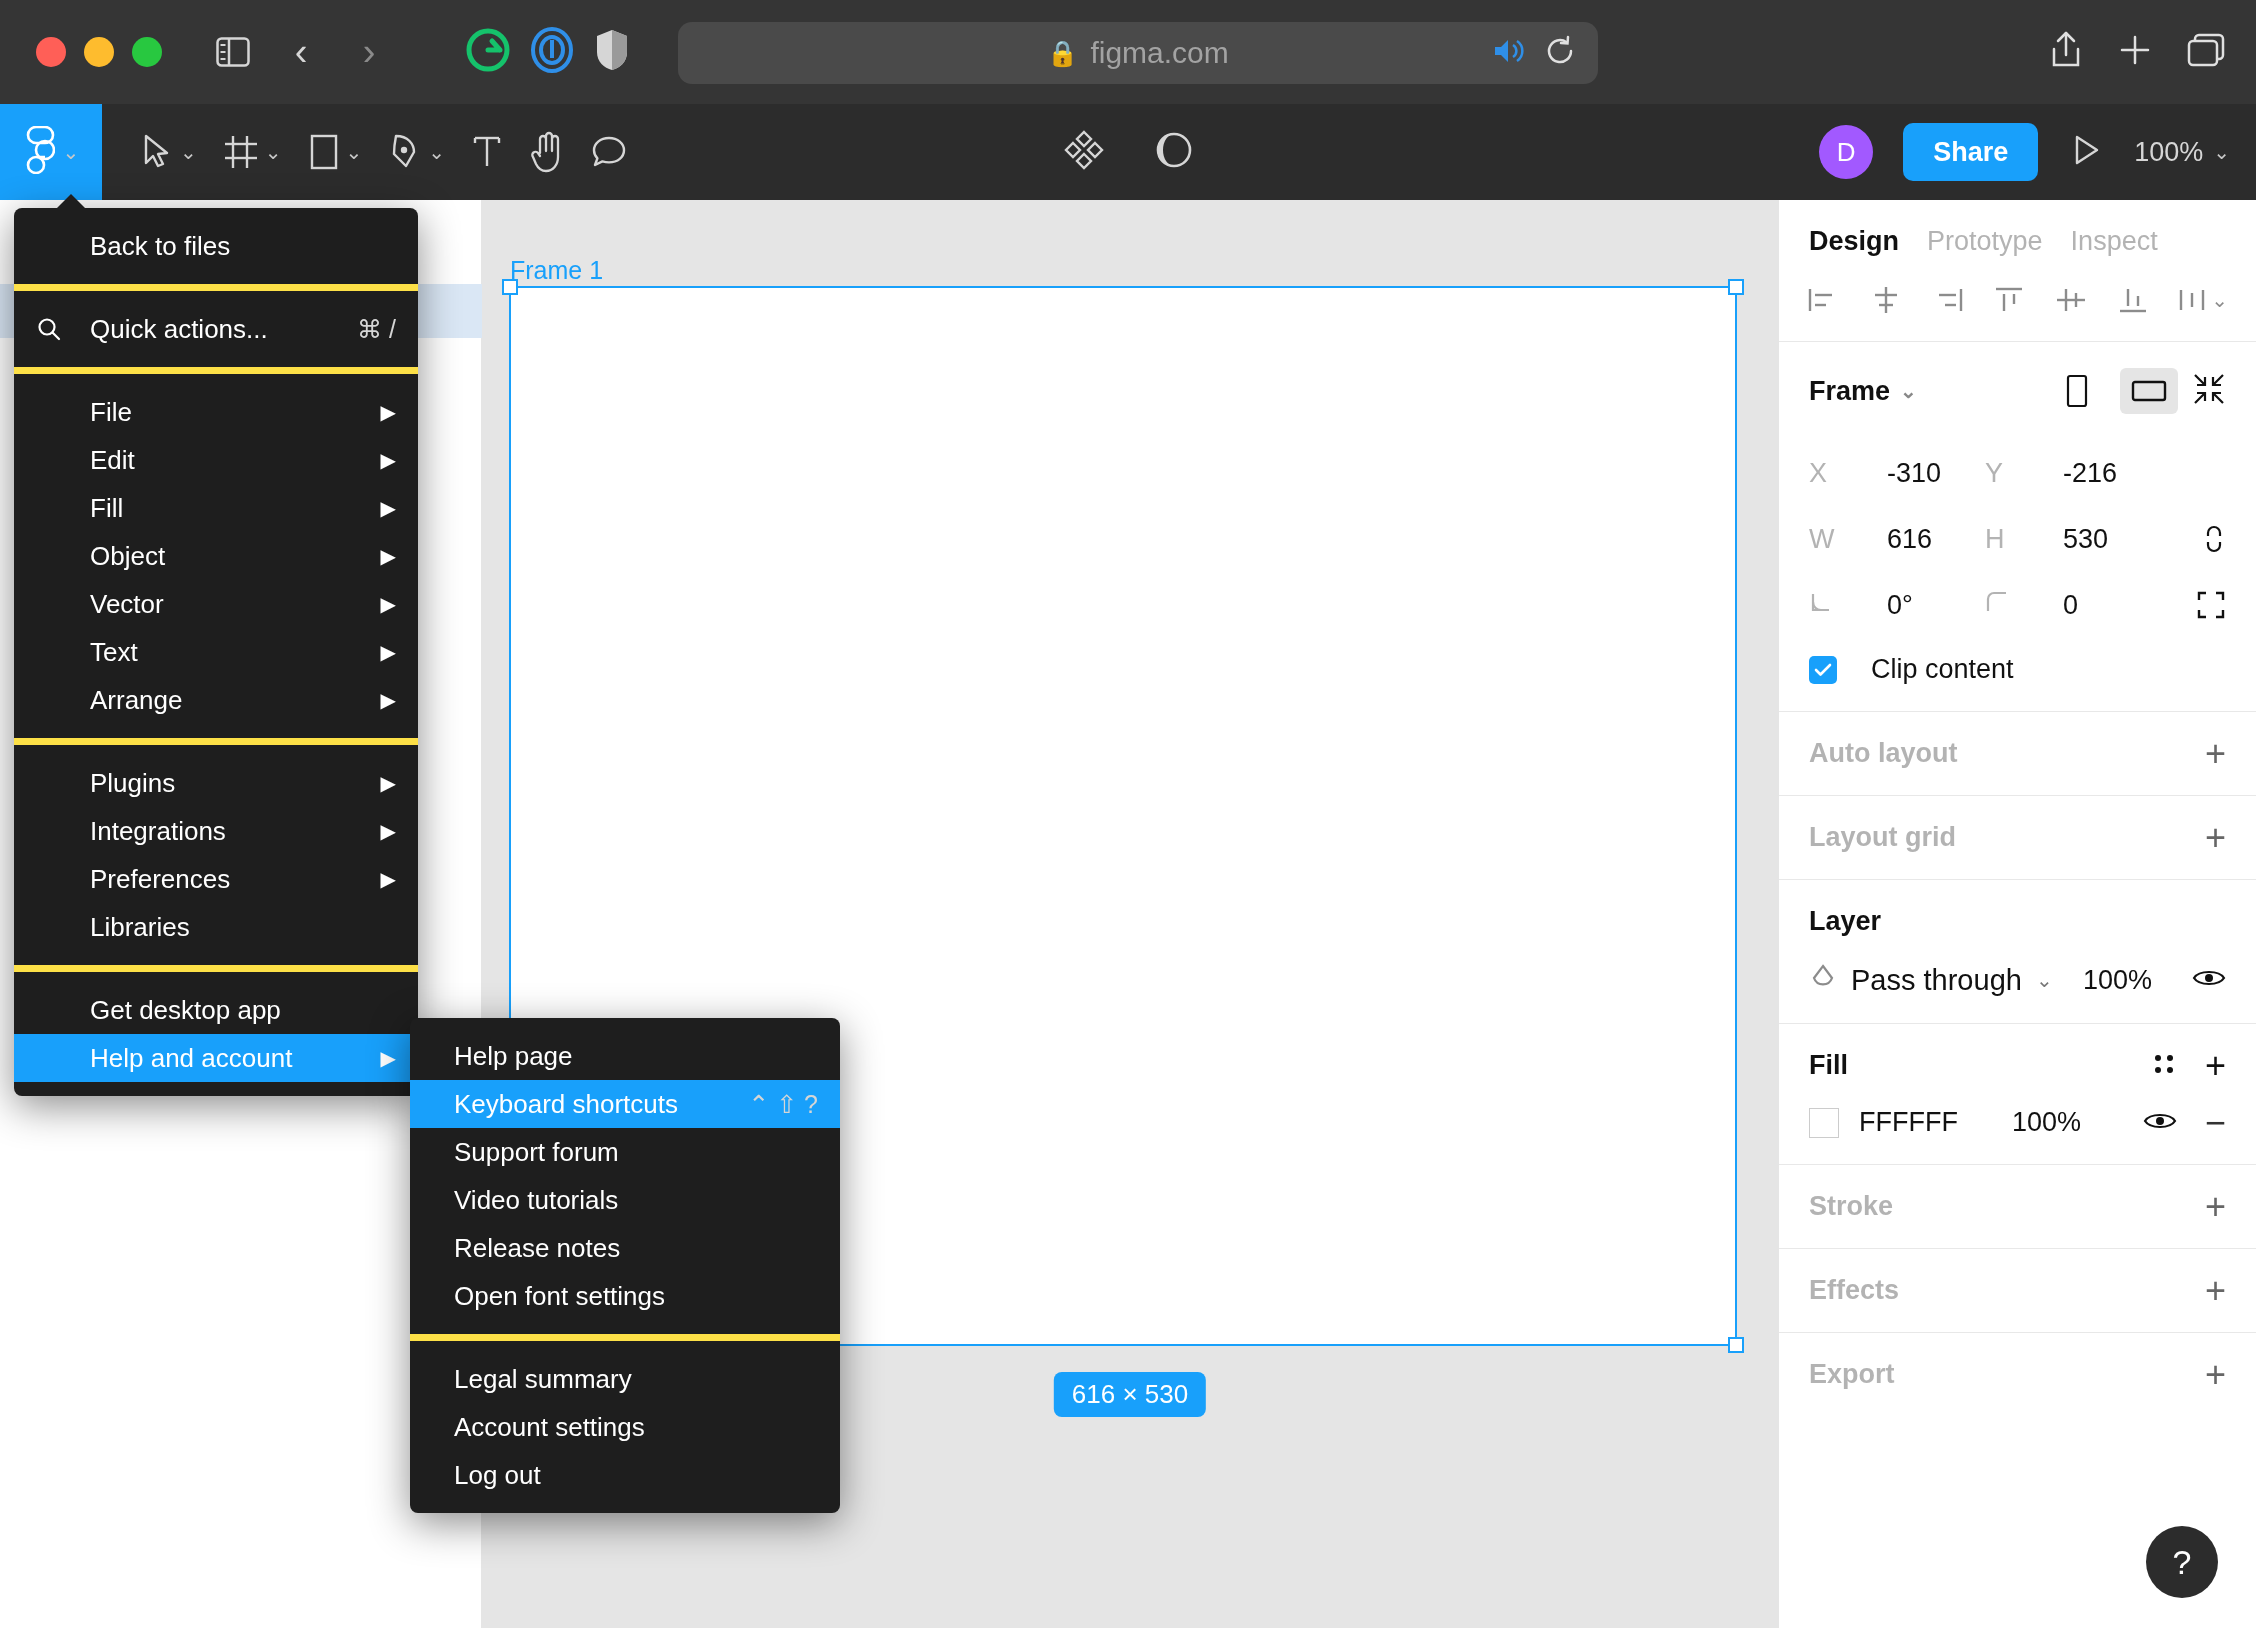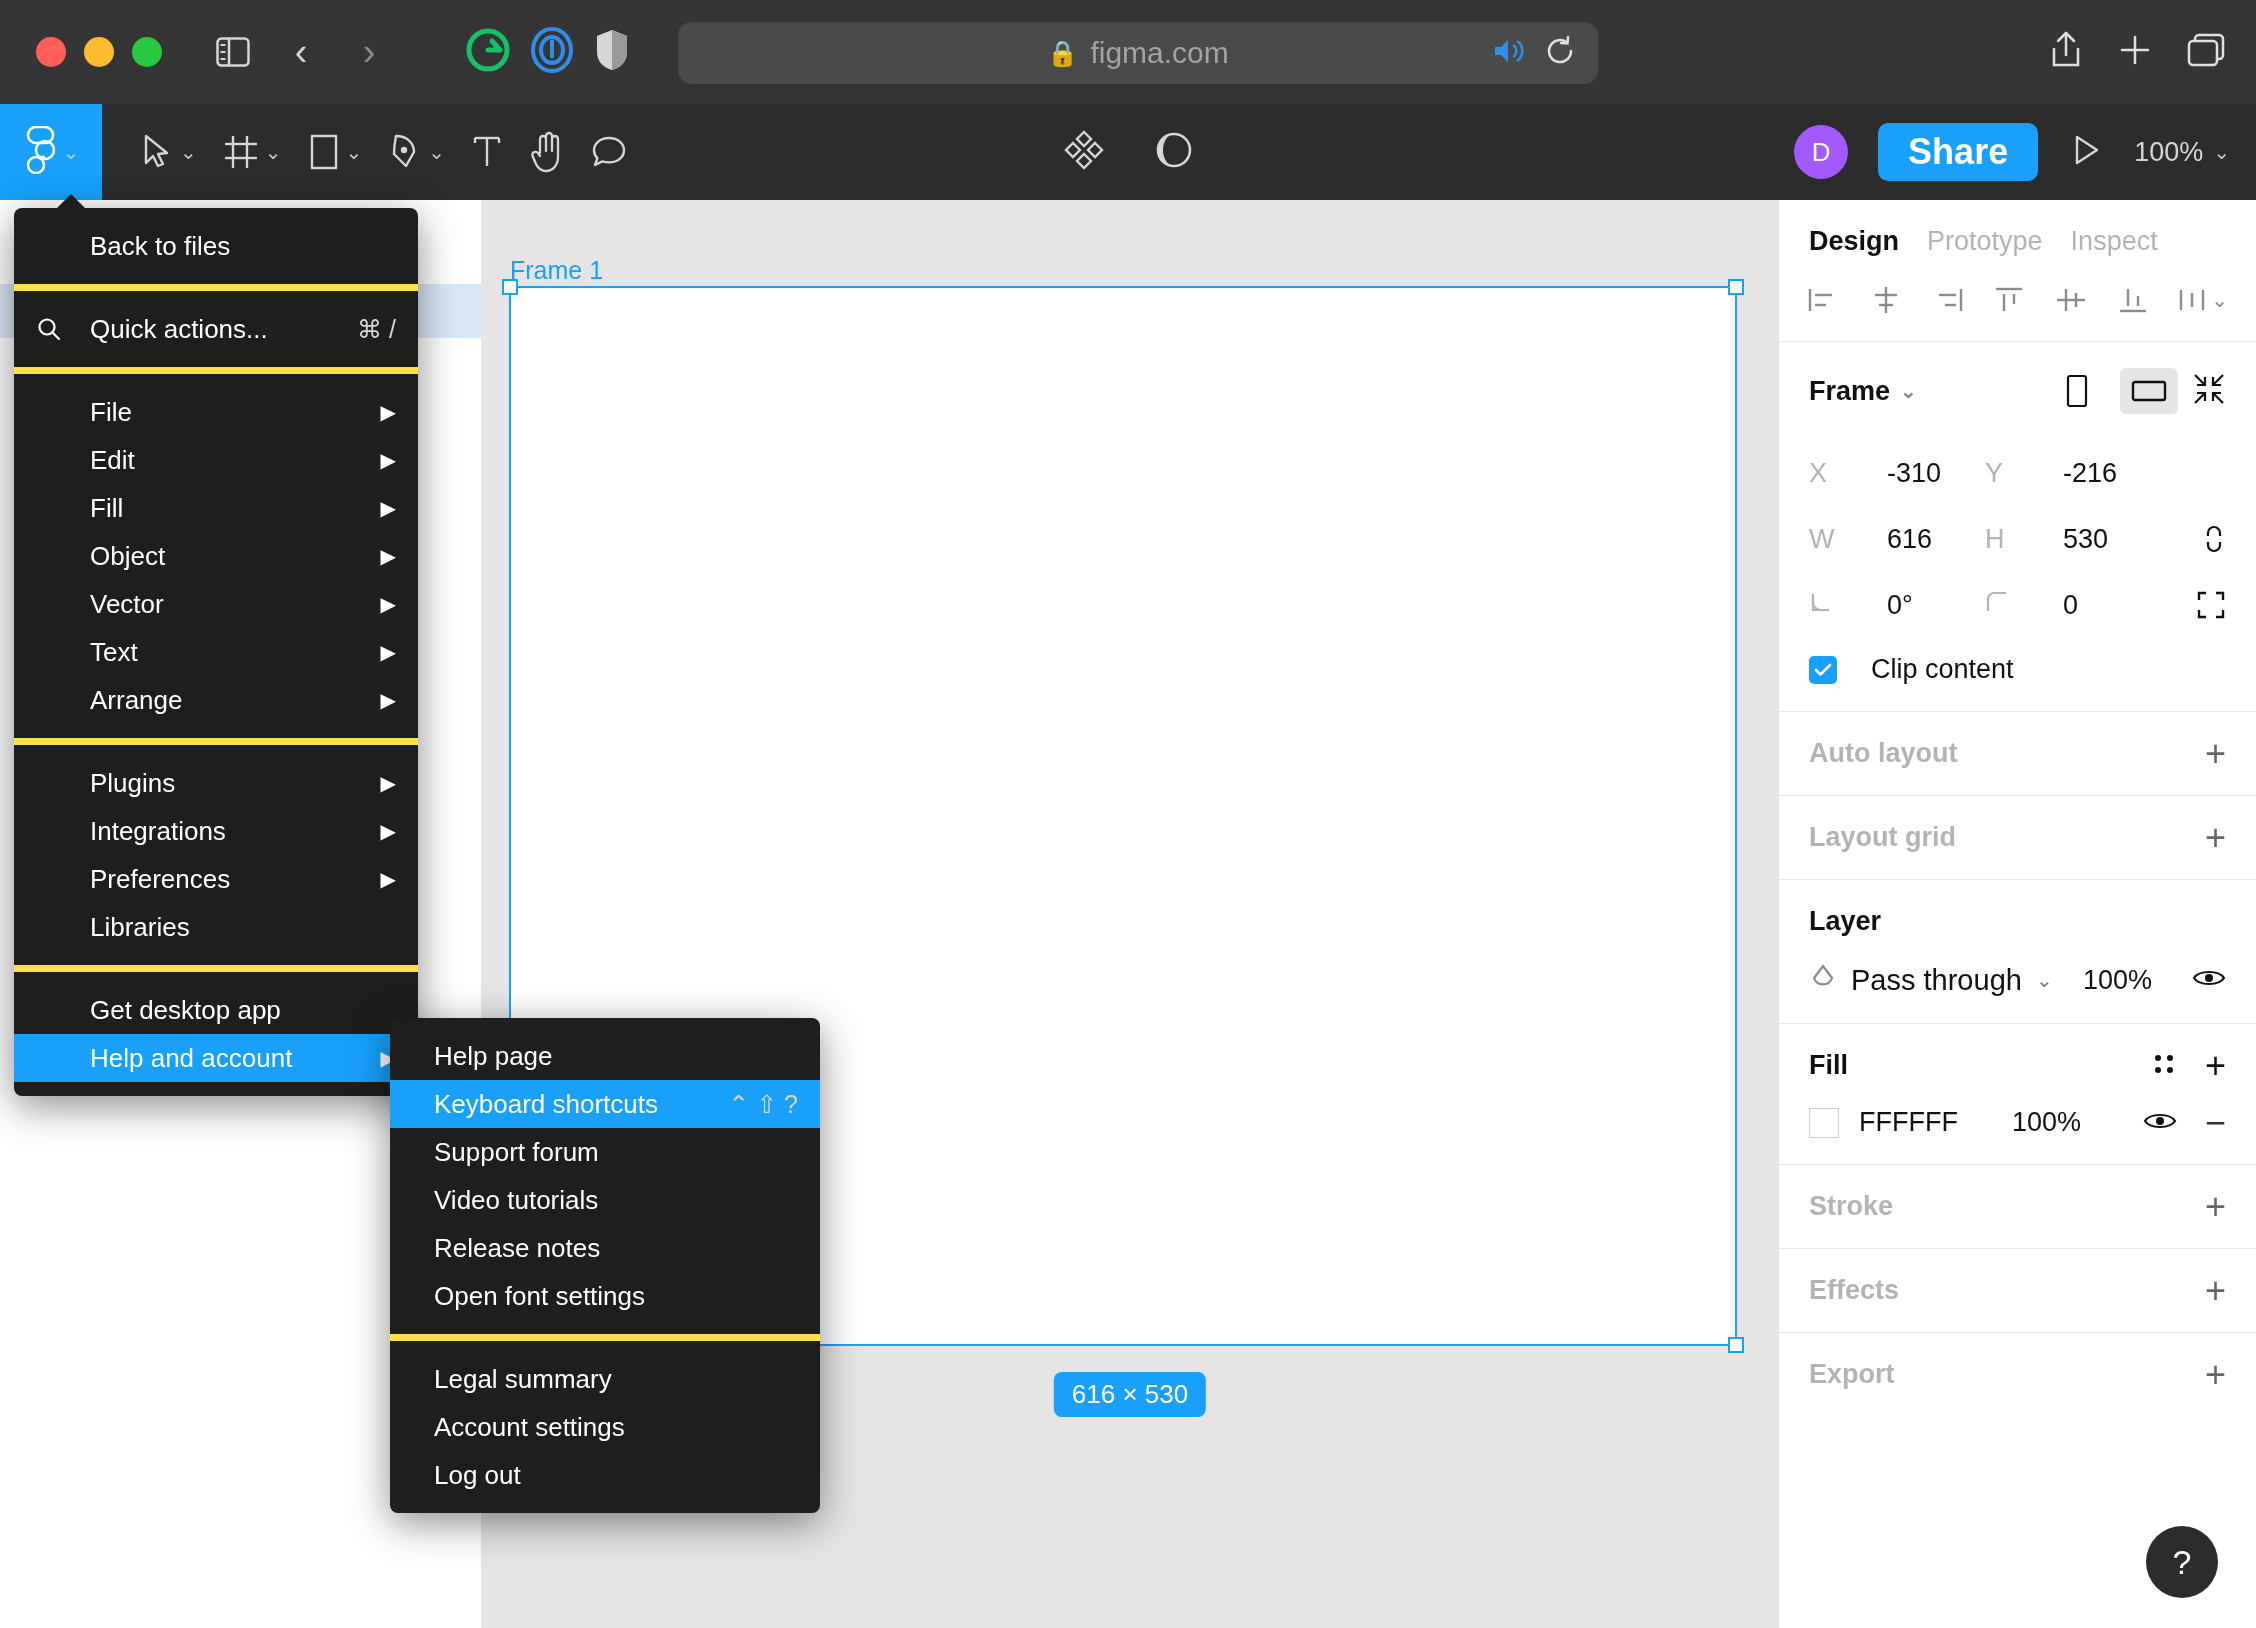--- a/index.html
+++ b/index.html
@@ -72,21 +72,21 @@
     position: absolute; right: 26px; display: flex; align-items: center; gap: 30px;
   }
   .avatar {
     width: 54px; height: 54px; border-radius: 50%; background: #a259ff;
     color: #fff; font-size: 26px; display: flex; align-items: center; justify-content: center;
     font-weight: 400;
   }
   .share-btn {
     background: #18a0fb; color: #fff; border-radius: 10px;
     padding: 0 30px; height: 58px; display: flex; align-items: center;
-    font-size: 36px; font-weight: 700; cursor: pointer;
+    font-size: 27px; font-weight: 700; cursor: pointer;
   }
   .zoom-ctl { display: flex; align-items: center; gap: 10px; color: #d6d6d6; font-size: 27px; cursor: pointer; }
 
   
   .left-panel {
     position: absolute; left: 0; top: 200px; width: 482px; height: 1428px;
     background: #ffffff; border-right: 1px solid #e5e5e5;
   }
   .page-row {
     position: absolute; left: 0; top: 18px; width: 482px; height: 56px;
@@ -197,21 +197,21 @@
     display: flex; align-items: center; justify-content: center; cursor: pointer;
   }
 
   
   .menu {
     position: absolute; background: #1e1e1e; border-radius: 8px;
     box-shadow: 0 10px 40px rgba(0,0,0,.45);
     padding: 0; color: #fff; z-index: 50;
   }
   .menu-main { left: 14px; top: 208px; width: 404px; }
-  .menu-sub { left: 390px; top: 1018px; width: 430px; }
+  .menu-sub { left: 410px; top: 1018px; width: 430px; }
   .menu-arrow {
     position: absolute; left: 42px; top: -14px;
     width: 0; height: 0;
     border-left: 15px solid transparent; border-right: 15px solid transparent;
     border-bottom: 15px solid #1e1e1e;
   }
   .mgroup { padding: 14px 0; }
   .mgroup + .mgroup { border-top: 7px solid #fde047; }
   .mitem {
     display: flex; align-items: center; height: 48px;

